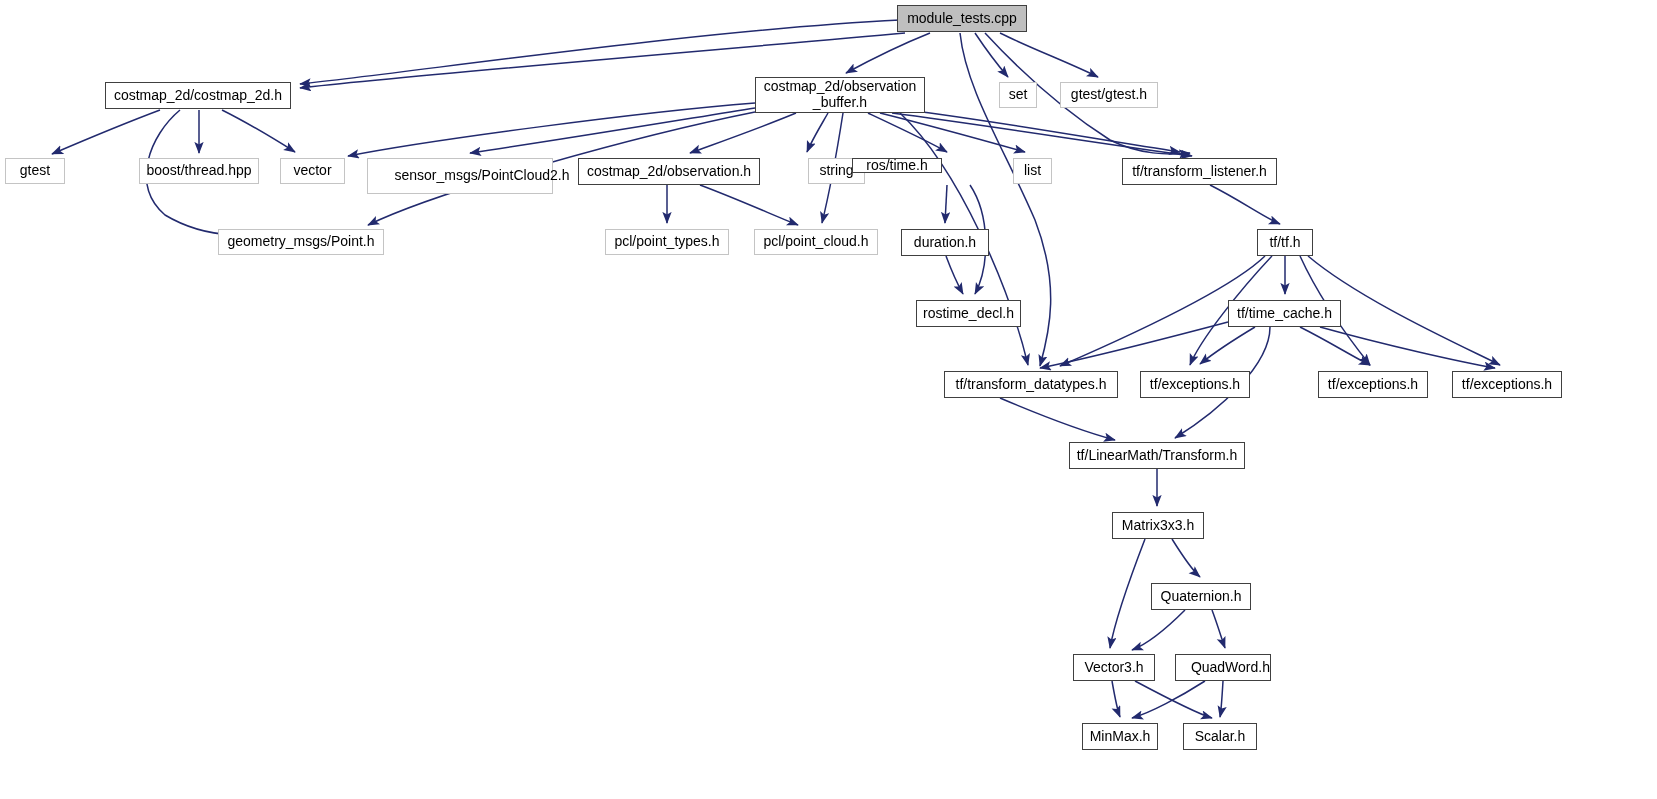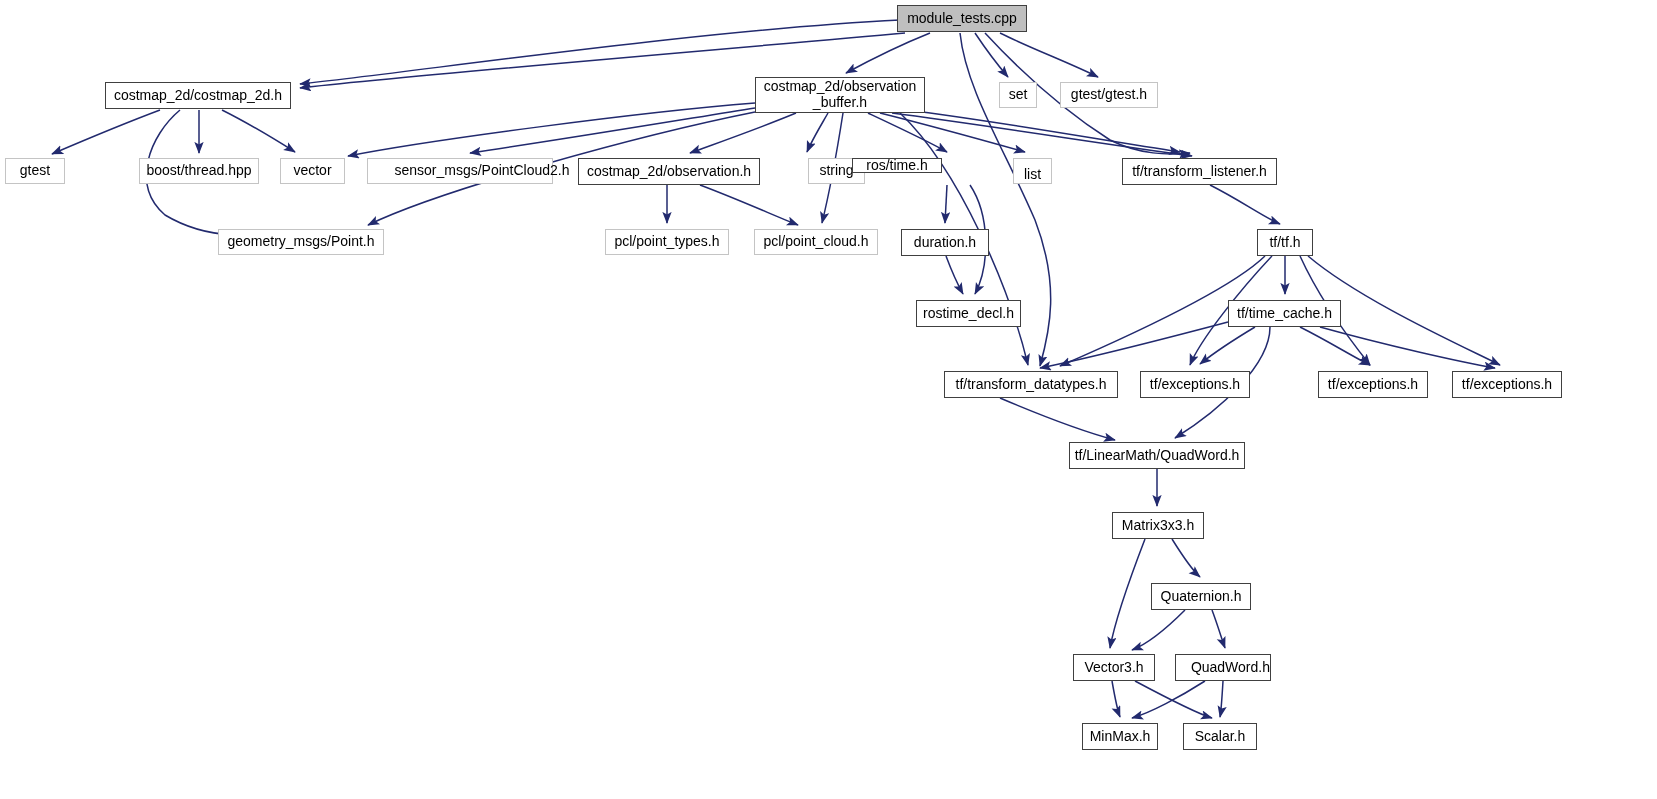--- a/index.html
+++ b/index.html
@@ -77,38 +77,38 @@
   <div id="node-layer">
       <div class="node root" style="left: 897px; top: 5px; width: 130px; height: 27px;"><span>module_tests.cpp</span></div>
       <div class="node bold" style="left: 105px; top: 82px; width: 186px; height: 27px;"><span>costmap_2d/costmap_2d.h</span></div>
       <div class="node bold" style="left: 755px; top: 77px; width: 170px; height: 36px;"><span>costmap_2d/observation
 _buffer.h</span></div>
       <div class="node thin" style="left: 999px; top: 82px; width: 38px; height: 26px;"><span>set</span></div>
       <div class="node thin" style="left: 1060px; top: 82px; width: 98px; height: 26px;"><span>gtest/gtest.h</span></div>
       <div class="node thin" style="left: 5px; top: 158px; width: 60px; height: 26px;"><span>gtest</span></div>
       <div class="node thin" style="left: 139px; top: 158px; width: 120px; height: 26px;"><span>boost/thread.hpp</span></div>
       <div class="node thin" style="left: 280px; top: 158px; width: 65px; height: 26px;"><span>vector</span></div>
-      <div class="node thin" style="left: 367px; top: 158px; width: 186px; height: 26px; padding-left: 44px;"><span>sensor_msgs/PointCloud2.h</span></div>
+      <div class="node thin" style="left: 367px; top: 158px; width: 186px; height: 36px; padding-left: 44px;"><span>sensor_msgs/PointCloud2.h</span></div>
       <div class="node bold" style="left: 578px; top: 158px; width: 182px; height: 27px;"><span>costmap_2d/observation.h</span></div>
       <div class="node thin" style="left: 808px; top: 158px; width: 57px; height: 26px;"><span>string</span></div>
       <div class="node bold" style="left: 852px; top: 158px; width: 90px; height: 15px;"><span>ros/time.h</span></div>
-      <div class="node thin" style="left: 1013px; top: 158px; width: 39px; height: 26px; align-items: flex-end;"><span>list</span></div>
+      <div class="node thin" style="left: 1013px; top: 158px; width: 39px; height: 26px;"><span>list</span></div>
       <div class="node bold" style="left: 1122px; top: 158px; width: 155px; height: 27px;"><span>tf/transform_listener.h</span></div>
       <div class="node thin" style="left: 218px; top: 229px; width: 166px; height: 26px;"><span>geometry_msgs/Point.h</span></div>
       <div class="node thin" style="left: 605px; top: 229px; width: 124px; height: 26px;"><span>pcl/point_types.h</span></div>
       <div class="node thin" style="left: 754px; top: 229px; width: 124px; height: 26px;"><span>pcl/point_cloud.h</span></div>
       <div class="node bold" style="left: 901px; top: 229px; width: 88px; height: 27px;"><span>duration.h</span></div>
       <div class="node bold" style="left: 1257px; top: 229px; width: 56px; height: 27px;"><span>tf/tf.h</span></div>
       <div class="node bold" style="left: 916px; top: 300px; width: 105px; height: 27px;"><span>rostime_decl.h</span></div>
       <div class="node bold" style="left: 1228px; top: 300px; width: 113px; height: 27px;"><span>tf/time_cache.h</span></div>
       <div class="node bold" style="left: 944px; top: 371px; width: 174px; height: 27px;"><span>tf/transform_datatypes.h</span></div>
       <div class="node bold" style="left: 1140px; top: 371px; width: 110px; height: 27px;"><span>tf/exceptions.h</span></div>
       <div class="node bold" style="left: 1318px; top: 371px; width: 110px; height: 27px;"><span>tf/exceptions.h</span></div>
       <div class="node bold" style="left: 1452px; top: 371px; width: 110px; height: 27px;"><span>tf/exceptions.h</span></div>
-      <div class="node bold" style="left: 1069px; top: 442px; width: 176px; height: 27px;"><span>tf/LinearMath/QuadWord.h</span></div>
+      <div class="node bold" style="left: 1069px; top: 442px; width: 176px; height: 27px;"><span>tf/LinearMath/Transform.h</span></div>
       <div class="node bold" style="left: 1112px; top: 512px; width: 92px; height: 27px;"><span>Matrix3x3.h</span></div>
       <div class="node bold" style="left: 1151px; top: 583px; width: 100px; height: 27px;"><span>Quaternion.h</span></div>
       <div class="node bold" style="left: 1073px; top: 654px; width: 82px; height: 27px;"><span>Vector3.h</span></div>
       <div class="node bold" style="left: 1175px; top: 654px; width: 96px; height: 27px; justify-content: flex-end;"><span>QuadWord.h</span></div>
       <div class="node bold" style="left: 1082px; top: 723px; width: 76px; height: 27px;"><span>MinMax.h</span></div>
       <div class="node bold" style="left: 1183px; top: 723px; width: 74px; height: 27px;"><span>Scalar.h</span></div>
     </div>
 </div>
 
 </body></html>

